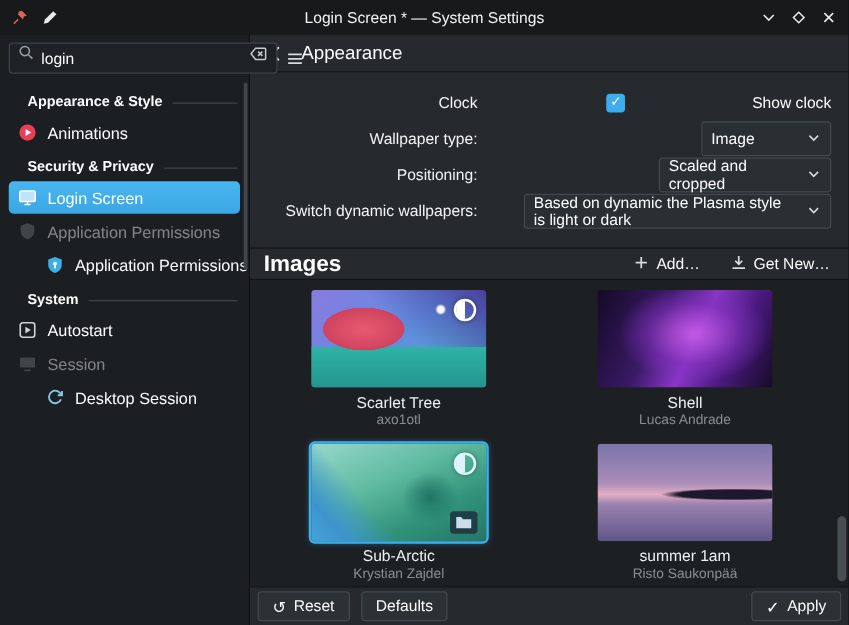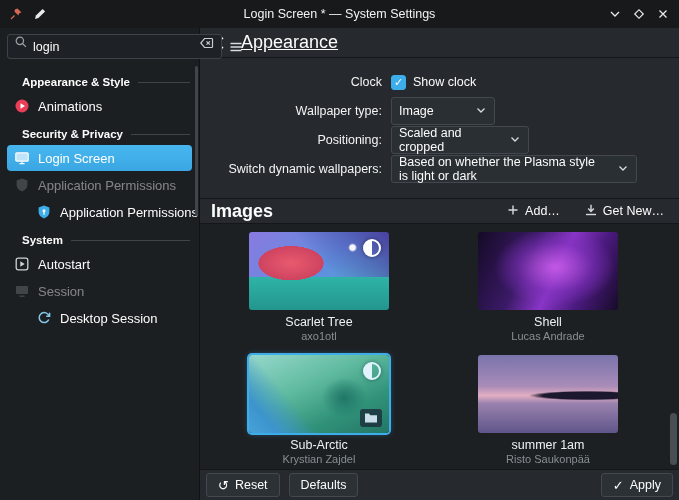--- a/index.html
+++ b/index.html
@@ -34,24 +34,24 @@
   .nav-item .nicon { display:flex; flex:none; align-items:center; }
   .nav-item.selected { background:linear-gradient(180deg,#48b6ee,#3aa7e4); color:#ffffff; }
   .nav-item.dim { opacity:.45; }
   .nav-item.nested { margin-left:22px; }
   .sidebar-scroll-thumb { position:absolute; right:1px; top:38px; width:3px; height:150px; border-radius:2px; background:#3f464c; }
 
   
   .main { flex:1; display:flex; flex-direction:column; min-width:0; }
   .main-header { height:30px; flex:none; background:#26292d; border-bottom:1px solid #141619; display:flex; align-items:center; gap:8px; padding:0 9px; }
   .back-btn { width:24px; height:24px; display:flex; align-items:center; justify-content:center; border-radius:3px; }
-  .page-title { font-size:18px; color:#fcfcfc;text-decoration:underline; }
+  .page-title { font-size:15px; color:#fcfcfc; }
 
   .form-area { flex:none; background:#26292d; padding:7px 14px 12px 14px; }
-  .form-row { display:flex; align-items:center; height:24px; margin:5px 0; }
+  .form-row { display:flex; align-items:center; height:24px; margin:5px 0;justify-content:space-between; }
   .form-label { width:168px; text-align:right; margin-right:9px; flex:none; font-size:12.5px; color:#f2f4f5; }
   .checkbox { width:15px; height:15px; border-radius:3px; background:#3daee9; border:1px solid #3daee9; display:inline-flex; align-items:center; justify-content:center; margin-right:7px; flex:none; }
   .checkbox.checked::after { content:"✓"; font-size:11px; line-height:1; color:#ffffff; font-weight:bold; }
   .check-label { font-size:12.5px; }
   .select { height:24px; background:#2a2f34; border:1px solid #42484e; border-radius:3px; display:inline-flex; align-items:center; justify-content:space-between; gap:10px; padding:13px 7px; font-size:12.5px; }
   .select.w1 { width:104px; } .select.w2 { width:138px; } .select.w3 { width:246px; }
 
   .images-bar { height:26px; flex:none; background:#26292d; border-top:1px solid #141619; border-bottom:1px solid #141619; display:flex; align-items:center; padding:0 11px; gap:16px; }
   .images-title { font-size:18px; font-weight:bold; margin-right:auto; }
   .tool-btn { display:flex; align-items:center; gap:5px; font-size:12.5px; padding:2px 4px; border-radius:3px; }
@@ -265,21 +265,21 @@
           <div class="select w2">
             <span>Scaled and cropped</span>
             <span><svg width="12" height="12" viewBox="0 0 12 12">
                   <path d="M2.5 4.5L6 8l3.5-3.5" fill="none" stroke="#d7dbde" stroke-width="1.3"></path>
                 </svg></span>
           </div>
         </div>
         <div class="form-row">
           <span class="form-label">Switch dynamic wallpapers:</span>
           <div class="select w3">
-            <span>Based on whether the Plasma style is light or dark</span>
+            <span>Based on dynamic the Plasma style is light or dark</span>
             <span><svg width="12" height="12" viewBox="0 0 12 12">
                   <path d="M2.5 4.5L6 8l3.5-3.5" fill="none" stroke="#d7dbde" stroke-width="1.3"></path>
                 </svg></span>
           </div>
         </div>
       </div>
 
       <div class="images-bar">
         <div class="images-title">Images</div>
         <button class="tool-btn">

